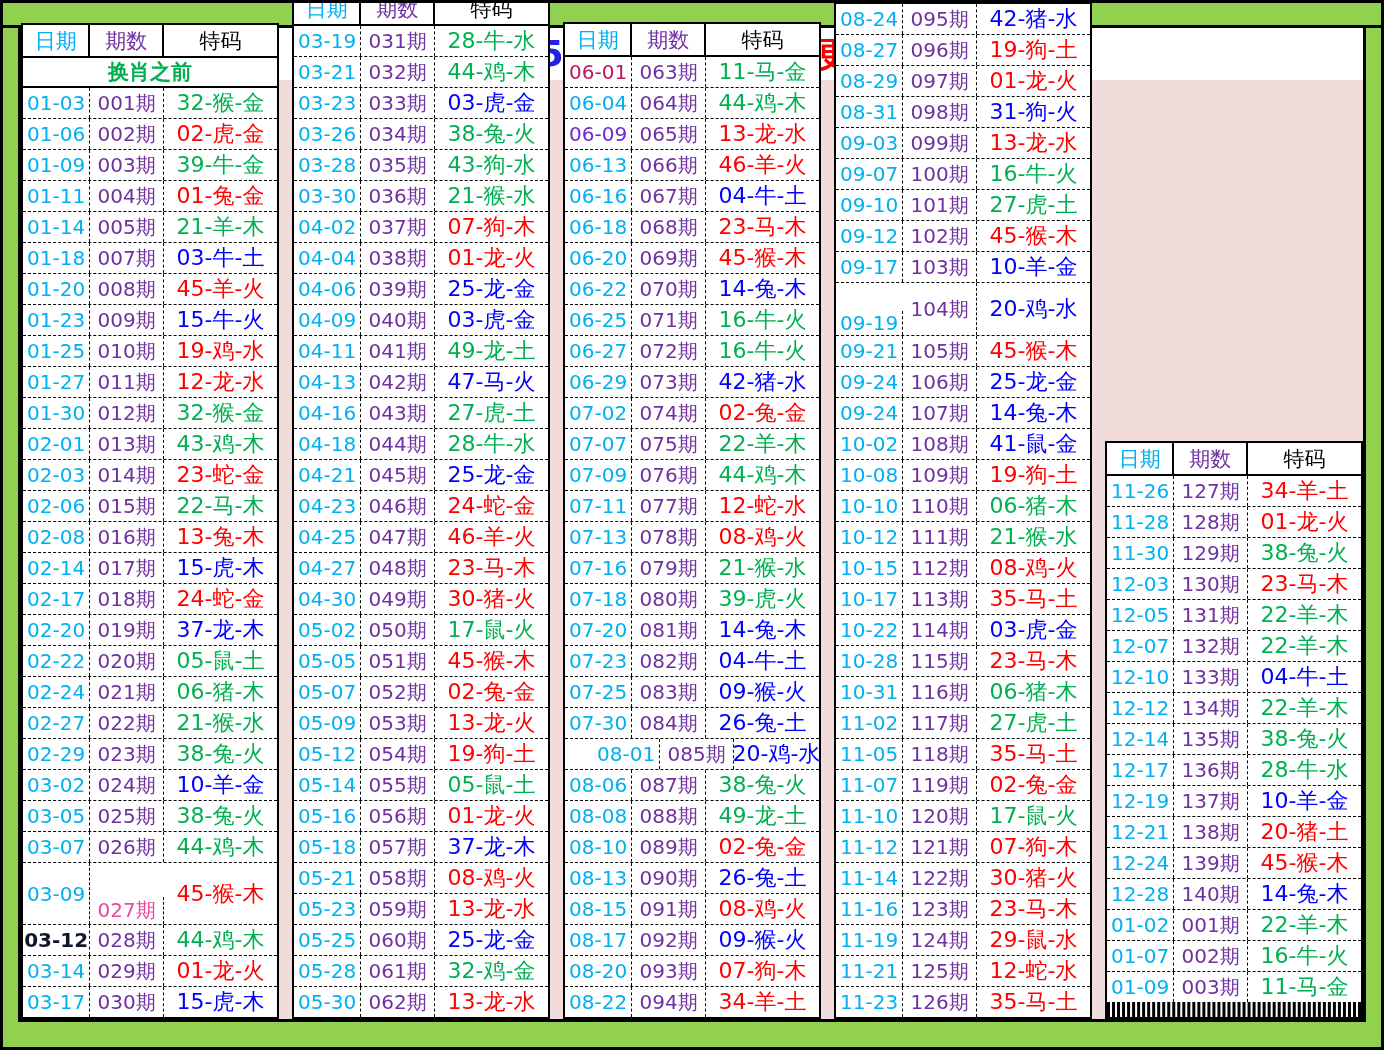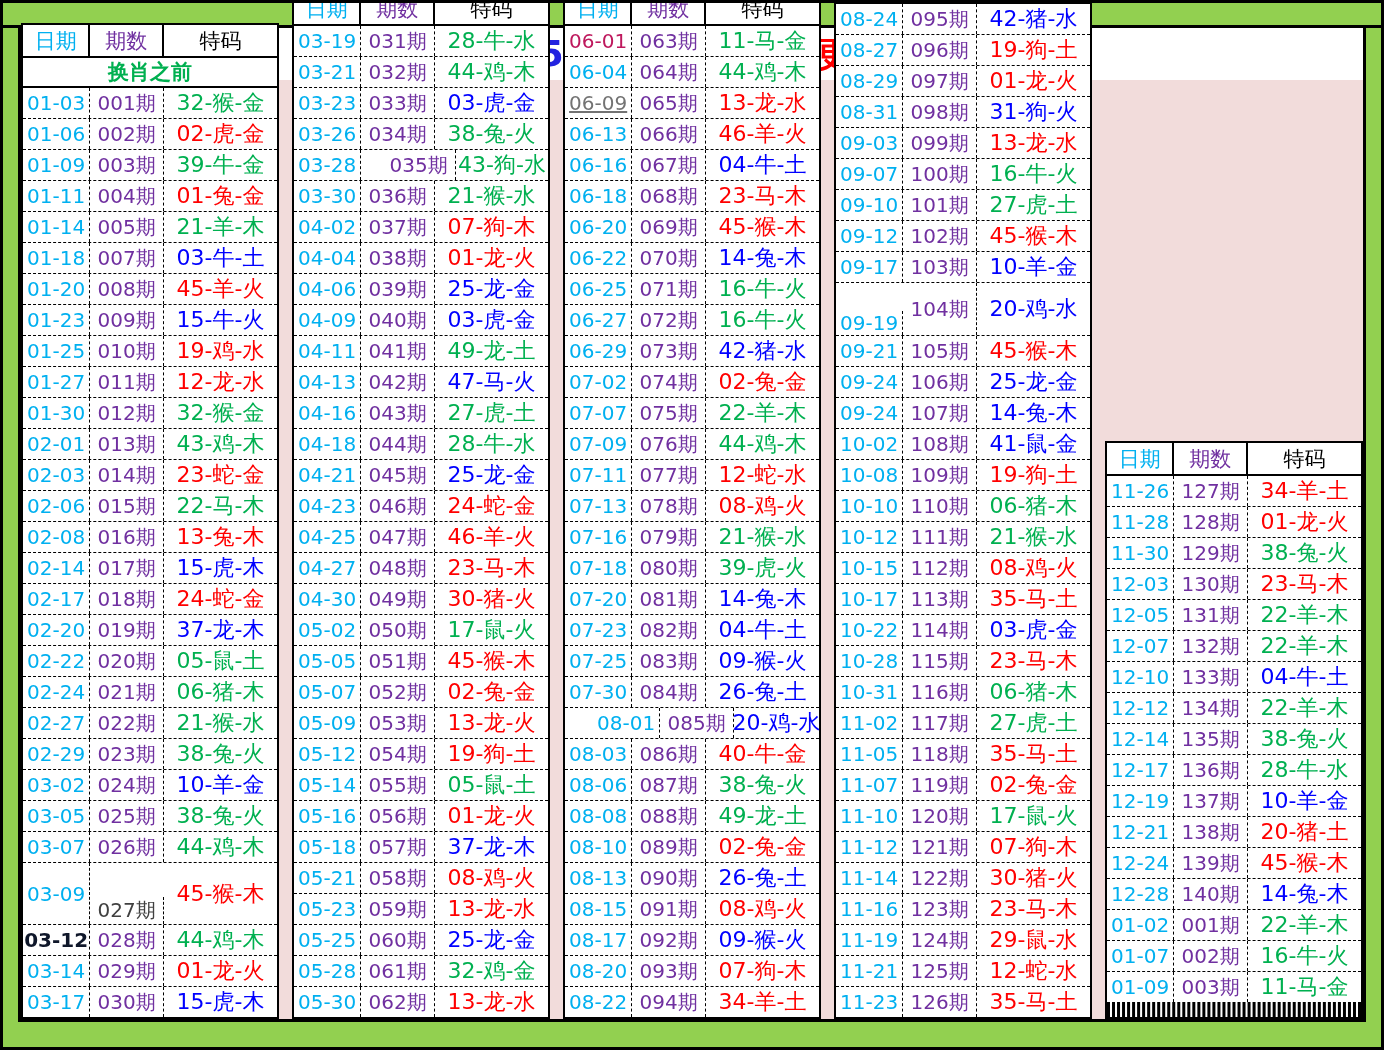--- a/index.html
+++ b/index.html
@@ -196,21 +196,21 @@
             <div class="cell period-cell" style="color: rgb(112, 48, 160);">025期</div>
             <div class="cell code-cell" style="color: rgb(0, 176, 80);">38-兔-火</div>
           </div>
           <div class="row">
             <div class="cell date-cell" style="color: rgb(0, 176, 240);">03-07</div>
             <div class="cell period-cell" style="color: rgb(112, 48, 160);">026期</div>
             <div class="cell code-cell" style="color: rgb(0, 176, 80);">44-鸡-木</div>
           </div>
           <div class="row">
             <div class="cell date-cell" style="color: rgb(0, 176, 240);">03-09</div>
-            <div class="cell period-cell" style="color: #404040; margin-top: 34px;">027期</div>
+            <div class="cell period-cell" style="color: #ec4899; margin-top: 34px;">027期</div>
             <div class="cell code-cell" style="color: rgb(255, 0, 0);">45-猴-木</div>
           </div>
           <div class="row">
             <div class="cell date-cell" style="color: #0f172a; font-weight: bold;">03-12</div>
             <div class="cell period-cell" style="color: rgb(112, 48, 160);">028期</div>
             <div class="cell code-cell" style="color: rgb(0, 176, 80);">44-鸡-木</div>
           </div>
           <div class="row">
             <div class="cell date-cell" style="color: rgb(0, 176, 240);">03-14</div>
             <div class="cell period-cell" style="color: rgb(112, 48, 160);">029期</div>
@@ -247,21 +247,21 @@
             <div class="cell period-cell" style="color: rgb(112, 48, 160);">033期</div>
             <div class="cell code-cell" style="color: rgb(0, 0, 255);">03-虎-金</div>
           </div>
           <div class="row">
             <div class="cell date-cell" style="color: rgb(0, 176, 240);">03-26</div>
             <div class="cell period-cell" style="color: rgb(112, 48, 160);">034期</div>
             <div class="cell code-cell" style="color: rgb(0, 176, 80);">38-兔-火</div>
           </div>
           <div class="row">
             <div class="cell date-cell" style="color: rgb(0, 176, 240);">03-28</div>
-            <div class="cell period-cell" style="color: rgb(112, 48, 160); margin-left: 21px;">035期</div>
+            <div class="cell period-cell" style="color: rgb(112, 48, 160);">035期</div>
             <div class="cell code-cell" style="color: rgb(0, 176, 80);">43-狗-水</div>
           </div>
           <div class="row">
             <div class="cell date-cell" style="color: rgb(0, 176, 240);">03-30</div>
             <div class="cell period-cell" style="color: rgb(112, 48, 160);">036期</div>
             <div class="cell code-cell" style="color: rgb(0, 176, 80);">21-猴-水</div>
           </div>
           <div class="row">
             <div class="cell date-cell" style="color: rgb(0, 176, 240);">04-02</div>
             <div class="cell period-cell" style="color: rgb(112, 48, 160);">037期</div>
@@ -407,21 +407,21 @@
             <div class="cell date-cell" style="color: #be185d;">06-01</div>
             <div class="cell period-cell" style="color: rgb(112, 48, 160);">063期</div>
             <div class="cell code-cell" style="color: rgb(0, 176, 80);">11-马-金</div>
           </div>
           <div class="row">
             <div class="cell date-cell" style="color: rgb(0, 176, 240);">06-04</div>
             <div class="cell period-cell" style="color: rgb(112, 48, 160);">064期</div>
             <div class="cell code-cell" style="color: rgb(0, 176, 80);">44-鸡-木</div>
           </div>
           <div class="row">
-            <div class="cell date-cell" style="color: #737373; text-decoration: underline;">06-09</div>
+            <div class="cell date-cell" style="color: #6d28d9;">06-09</div>
             <div class="cell period-cell" style="color: rgb(112, 48, 160);">065期</div>
             <div class="cell code-cell" style="color: rgb(255, 0, 0);">13-龙-水</div>
           </div>
           <div class="row">
             <div class="cell date-cell" style="color: rgb(0, 176, 240);">06-13</div>
             <div class="cell period-cell" style="color: rgb(112, 48, 160);">066期</div>
             <div class="cell code-cell" style="color: rgb(255, 0, 0);">46-羊-火</div>
           </div>
           <div class="row">
             <div class="cell date-cell" style="color: rgb(0, 176, 240);">06-16</div>
@@ -510,25 +510,20 @@
           </div>
           <div class="row">
             <div class="cell date-cell" style="color: rgb(0, 176, 240);">07-30</div>
             <div class="cell period-cell" style="color: rgb(112, 48, 160);">084期</div>
             <div class="cell code-cell" style="color: rgb(0, 0, 255);">26-兔-土</div>
           </div>
           <div class="row">
             <div class="cell date-cell" style="color: rgb(0, 176, 240); margin-left: 28px;">08-01</div>
             <div class="cell period-cell" style="color: rgb(112, 48, 160);">085期</div>
             <div class="cell code-cell" style="color: rgb(0, 0, 255);">20-鸡-水</div>
-          </div>
-          <div class="row">
-            <div class="cell date-cell" style="color: rgb(0, 176, 240);">08-03</div>
-            <div class="cell period-cell" style="color: rgb(112, 48, 160);">086期</div>
-            <div class="cell code-cell" style="color: rgb(255, 0, 0);">40-牛-金</div>
           </div>
           <div class="row">
             <div class="cell date-cell" style="color: rgb(0, 176, 240);">08-06</div>
             <div class="cell period-cell" style="color: rgb(112, 48, 160);">087期</div>
             <div class="cell code-cell" style="color: rgb(0, 176, 80);">38-兔-火</div>
           </div>
           <div class="row">
             <div class="cell date-cell" style="color: rgb(0, 176, 240);">08-08</div>
             <div class="cell period-cell" style="color: rgb(112, 48, 160);">088期</div>
             <div class="cell code-cell" style="color: rgb(0, 176, 80);">49-龙-土</div>

